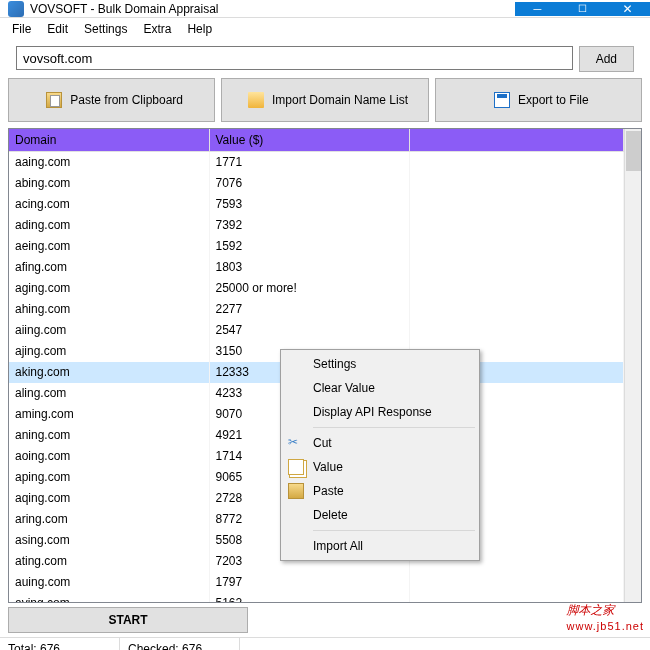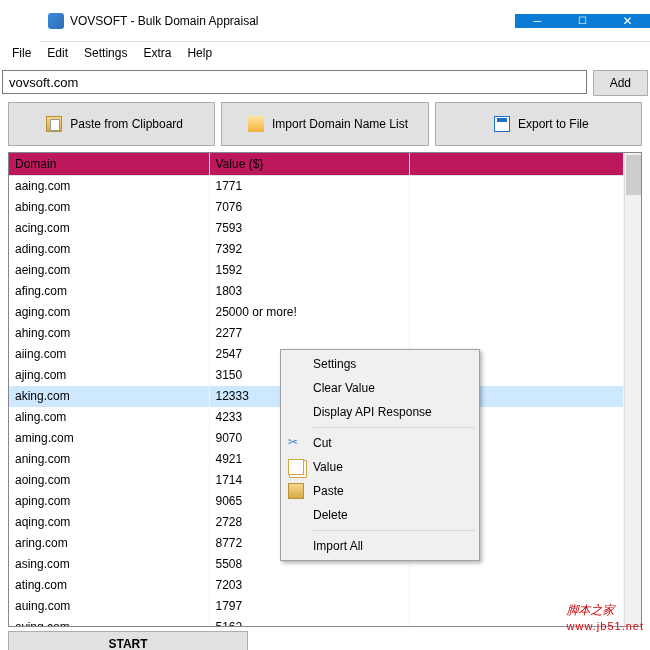--- a/index.html
+++ b/index.html
@@ -1,44 +1,44 @@
 <!DOCTYPE html>
 <html><head>
 <meta charset="utf-8">
 <style>
 * { box-sizing: border-box; margin: 0; padding: 0; font-family: "Segoe UI", Tahoma, sans-serif; font-size: 12px; }
 body { background: #fff; width: 650px; height: 650px; overflow: hidden; position: relative; }
-.titlebar { background: #fff; height: 42px; display: flex; align-items: center; border-bottom: 1px solid #dcdcdc; margin-left: 40px; }
+.titlebar { background: #fff; height: 18px; display: flex; align-items: center; border-bottom: 1px solid #dcdcdc; }
 .titlebar .icon { width: 16px; height: 16px; margin: 0 6px 0 8px; background: linear-gradient(135deg,#3a8dde,#2d6db3); border-radius: 3px; }
 .titlebar .title { flex: 1; color: #000; font-size: 12px; }
 .titlebar .ctrl { width: 45px; display: flex; align-items: center; justify-content: center; color: #fff; }
 .ctrl.min, .ctrl.max { background: #0b7cd6; }
 .ctrl.close { background: #0b7cd6; }
 .ctrl.min::before { content: "─"; font-size: 11px; }
 .ctrl.max::before { content: "☐"; font-size: 10px; }
 .ctrl.close::before { content: "✕"; font-size: 12px; }
 .titlebar .ctrls-wrap { background: #0b7cd6; display: flex; }
 .menubar { height: 22px; display: flex; align-items: center; padding: 0 4px; border-bottom: 0; }
 .menubar span { padding: 3px 8px; cursor: default; }
-.inputrow { display: flex; padding: 6px 2px 4px; gap: 6px; }
+.inputrow { display: flex; padding: 6px 16px 4px; gap: 6px; }
 .inputrow input { flex: 1; height: 24px; padding: 2px 6px; border: 1px solid #7a7a7a; font-size: 13px; }
 .btn { height: 26px; border: 1px solid #adadad; background: #e1e1e1; padding: 0 16px; cursor: default; display: flex; align-items: center; justify-content: center; }
 .toolbar { display: flex; gap: 6px; padding: 2px 8px 6px; }
 .toolbar .tbtn { flex: 1; height: 44px; border: 1px solid #adadad; background: #e1e1e1; display: flex; align-items: center; justify-content: center; gap: 8px; }
 .tbtn .ic { width: 16px; height: 16px; margin-left: 6px; }
 .ic-paste { background: linear-gradient(#f7d98a,#d4a944); border:1px solid #b8923a; position: relative; }
 .ic-paste::after { content:""; position:absolute; top:2px; left:3px; width:8px; height:10px; background:#fff; border:1px solid #999; }
 .ic-folder { background: linear-gradient(#ffe49c,#f0b43a); border-radius:1px; }
 .ic-save { background:#fff; border:1px solid #1e70c7; position:relative; }
 .ic-save::before { content:""; position:absolute; top:1px; left:2px; width:10px; height:4px; background:#1e70c7; }
 .tablewrap { margin: 0 8px; border: 1px solid #828790; height: 475px; overflow: hidden; position: relative; }
 .scrollbar { position: absolute; right: 0; top: 0; width: 17px; height: 100%; background: #f0f0f0; border-left: 1px solid #dcdcdc; }
 .scrollbar .thumb { position: absolute; top: 2px; left: 1px; width: 15px; height: 40px; background: #cdcdcd; }
 table { border-collapse: collapse; width: calc(100% - 17px); }
-th { text-align: left; font-weight: normal; padding: 4px 6px; border-right: 1px solid #e1e1e1; border-bottom: 1px solid #e1e1e1; background: #be185d; height: 22px; }
+th { text-align: left; font-weight: normal; padding: 4px 6px; border-right: 1px solid #e1e1e1; border-bottom: 1px solid #e1e1e1; background: #8b5cf6; height: 22px; }
 td { padding: 2px 6px; border-right: 1px solid #f4f4f4; height: 21px; }
 tr.sel td { background: #cde8ff; }
 th.dom, td.dom { width: 200px; }
 th.val, td.val { width: 200px; }
 .startbtn { margin: 4px 8px 0; height: 26px; width: 240px; border: 1px solid #adadad; background: #e1e1e1; display: flex; align-items: center; justify-content: center; font-weight: bold; }
 .status { border-top: 1px solid #dcdcdc; margin-top: 4px; height: 22px; display: flex; align-items: center; }
 .status span { padding: 0 8px; border-right: 1px solid #dcdcdc; height: 100%; display: flex; align-items: center; min-width: 120px; }
 .ctxmenu { position: absolute; left: 280px; top: 349px; width: 200px; background: #f0f0f0; border: 1px solid #a0a0a0; box-shadow: 2px 2px 4px rgba(0,0,0,.3); padding: 2px; }
 .ctxmenu .mi { height: 24px; display: flex; align-items: center; padding-left: 30px; position: relative; }
 .ctxmenu .sep { height: 1px; background: #d7d7d7; margin: 3px 2px 3px 30px; }

